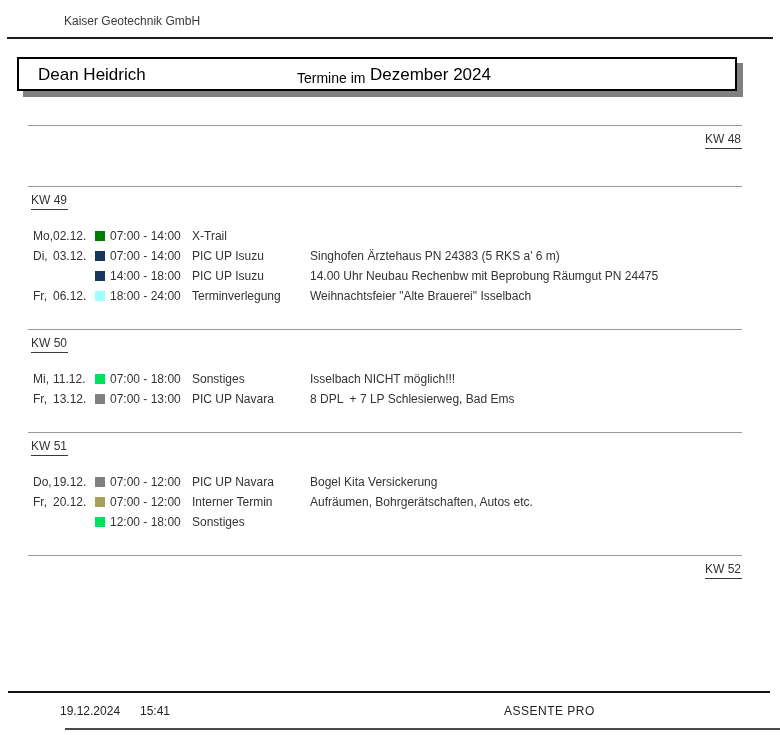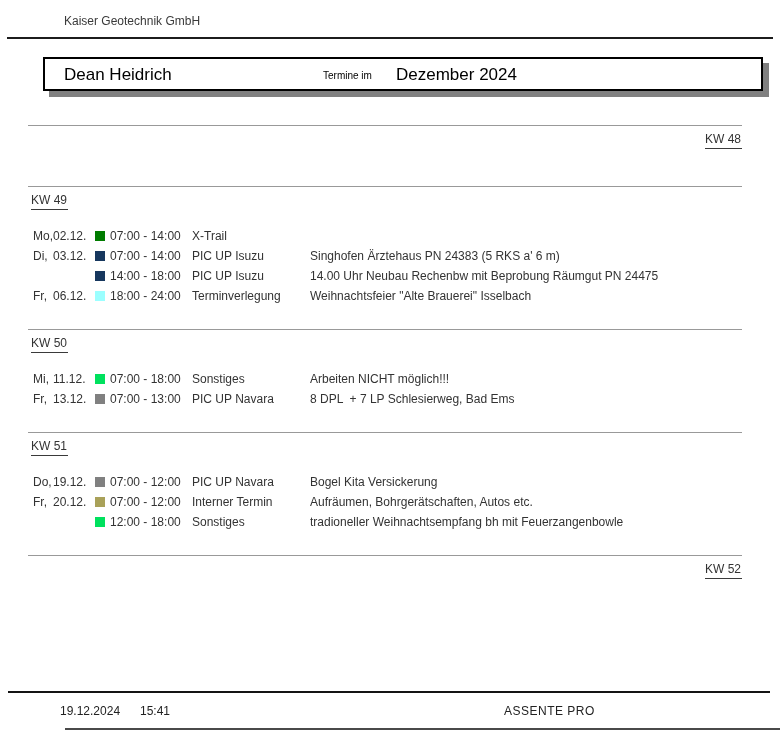--- a/index.html
+++ b/index.html
@@ -22,29 +22,28 @@
     border-top: 2px solid #1c1c1c;
   }
 
   
   .title-box {
     position: absolute; left: 17px; top: 57px;
     width: 716px; height: 30px;
     background: #ffffff;
     border: 2px solid #000000;
     box-shadow: 6px 6px 0 #808080;
-    margin-left: 26px;
   }
   .person {
     position: absolute; left: 19px; top: 6px;
     font-size: 17px; color: #000000;
   }
   .title-prefix {
     position: absolute; left: 278px; top: 11px;
-    font-size: 10px; color: #000000; text-align: center;
+    font-size: 14px; color: #000000; text-align: center;
   }
   .title-month {
     position: absolute; left: 351px; top: 6px;
     font-size: 17px; color: #000000;
   }
 
   
   #weeks {
     position: absolute; left: 28px; top: 125px; width: 714px;
   }
@@ -135,21 +134,21 @@
           <span class="e-desc">Weihnachtsfeier "Alte Brauerei" Isselbach</span>
         </div>
       </div></section>
     <section class="week"><div class="week-label">KW 50</div><div class="entries">
         <div class="entry">
           <span class="e-dow">Mi,</span>
           <span class="e-date">11.12.</span>
           <span class="e-swatch" style="background: rgb(0, 225, 94);"></span>
           <span class="e-time">07:00 - 18:00</span>
           <span class="e-res">Sonstiges</span>
-          <span class="e-desc">Arbeiten NICHT möglich!!!</span>
+          <span class="e-desc">Isselbach NICHT möglich!!!</span>
         </div>
         <div class="entry">
           <span class="e-dow">Fr,</span>
           <span class="e-date">13.12.</span>
           <span class="e-swatch" style="background: rgb(128, 128, 128);"></span>
           <span class="e-time">07:00 - 13:00</span>
           <span class="e-res">PIC UP Navara</span>
           <span class="e-desc">8 DPL  + 7 LP Schlesierweg, Bad Ems</span>
         </div>
       </div></section>
@@ -169,21 +168,20 @@
           <span class="e-time">07:00 - 12:00</span>
           <span class="e-res">Interner Termin</span>
           <span class="e-desc">Aufräumen, Bohrgerätschaften, Autos etc.</span>
         </div>
         <div class="entry">
           <span class="e-dow"></span>
           <span class="e-date"></span>
           <span class="e-swatch" style="background: rgb(0, 225, 94);"></span>
           <span class="e-time">12:00 - 18:00</span>
           <span class="e-res">Sonstiges</span>
-          <span class="e-desc">tradioneller Weihnachtsempfang bh mit Feuerzangenbowle</span>
         </div>
       </div></section>
     <section class="week empty"><div class="week-label">KW 52</div><div class="entries"></div></section>
   </div>
 
 <div class="footer-rule"></div>
 <div class="print-date">19.12.2024</div>
 <div class="print-time">15:41</div>
 <div class="app-name">ASSENTE PRO</div>
 <div class="bottom-edge"></div>

